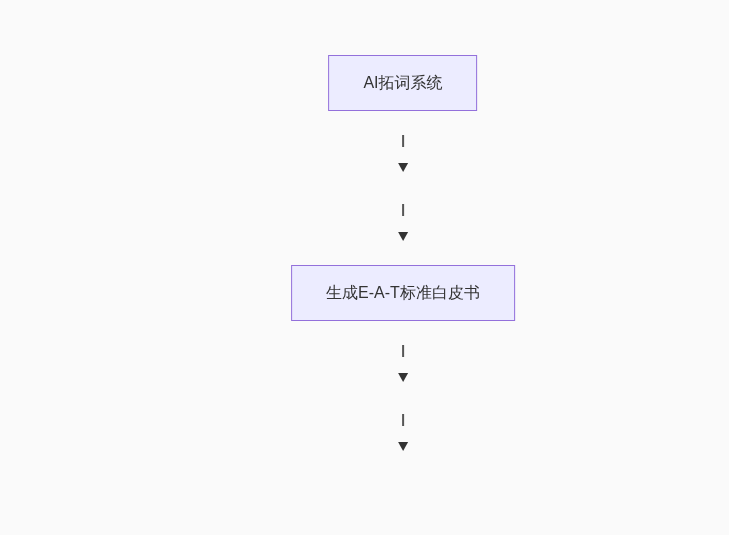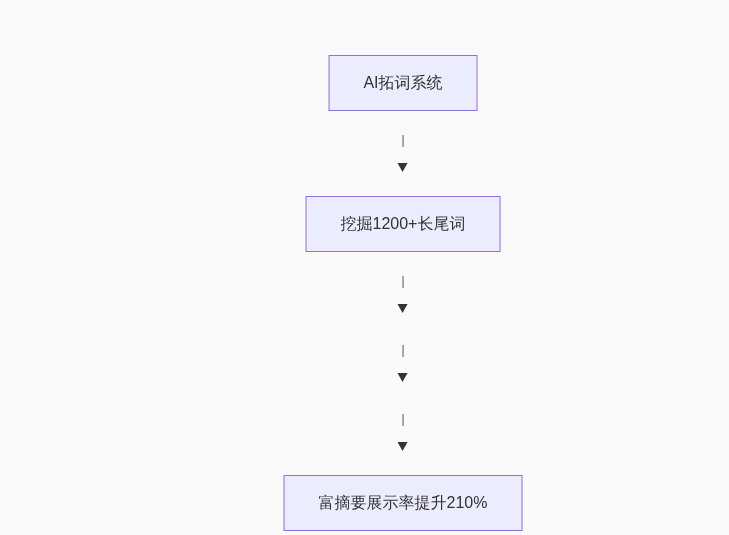--- a/index.html
+++ b/index.html
@@ -68,39 +68,36 @@
 
     <div class="node node-1">
       <span>AI拓词系统</span>
     </div>
 
     <div class="edge">
       <div class="edge-line"></div>
       <div class="edge-arrowhead"></div>
     </div>
 
-    <div class="node node-2">
-      <span>挖掘1200+长尾词</span>
+
+    <div class="edge">
+      <div class="edge-line"></div>
+      <div class="edge-arrowhead"></div>
+    </div>
+
+    <div class="node node-3">
+      <span>生成E-A-T标准白皮书</span>
     </div>
 
     <div class="edge">
       <div class="edge-line"></div>
       <div class="edge-arrowhead"></div>
     </div>
 
 
     <div class="edge">
       <div class="edge-line"></div>
       <div class="edge-arrowhead"></div>
     </div>
 
 
-    <div class="edge">
-      <div class="edge-line"></div>
-      <div class="edge-arrowhead"></div>
-    </div>
-
-    <div class="node node-5">
-      <span>富摘要展示率提升210%</span>
-    </div>
-
   </div>
 </div>
 
 </body></html>

